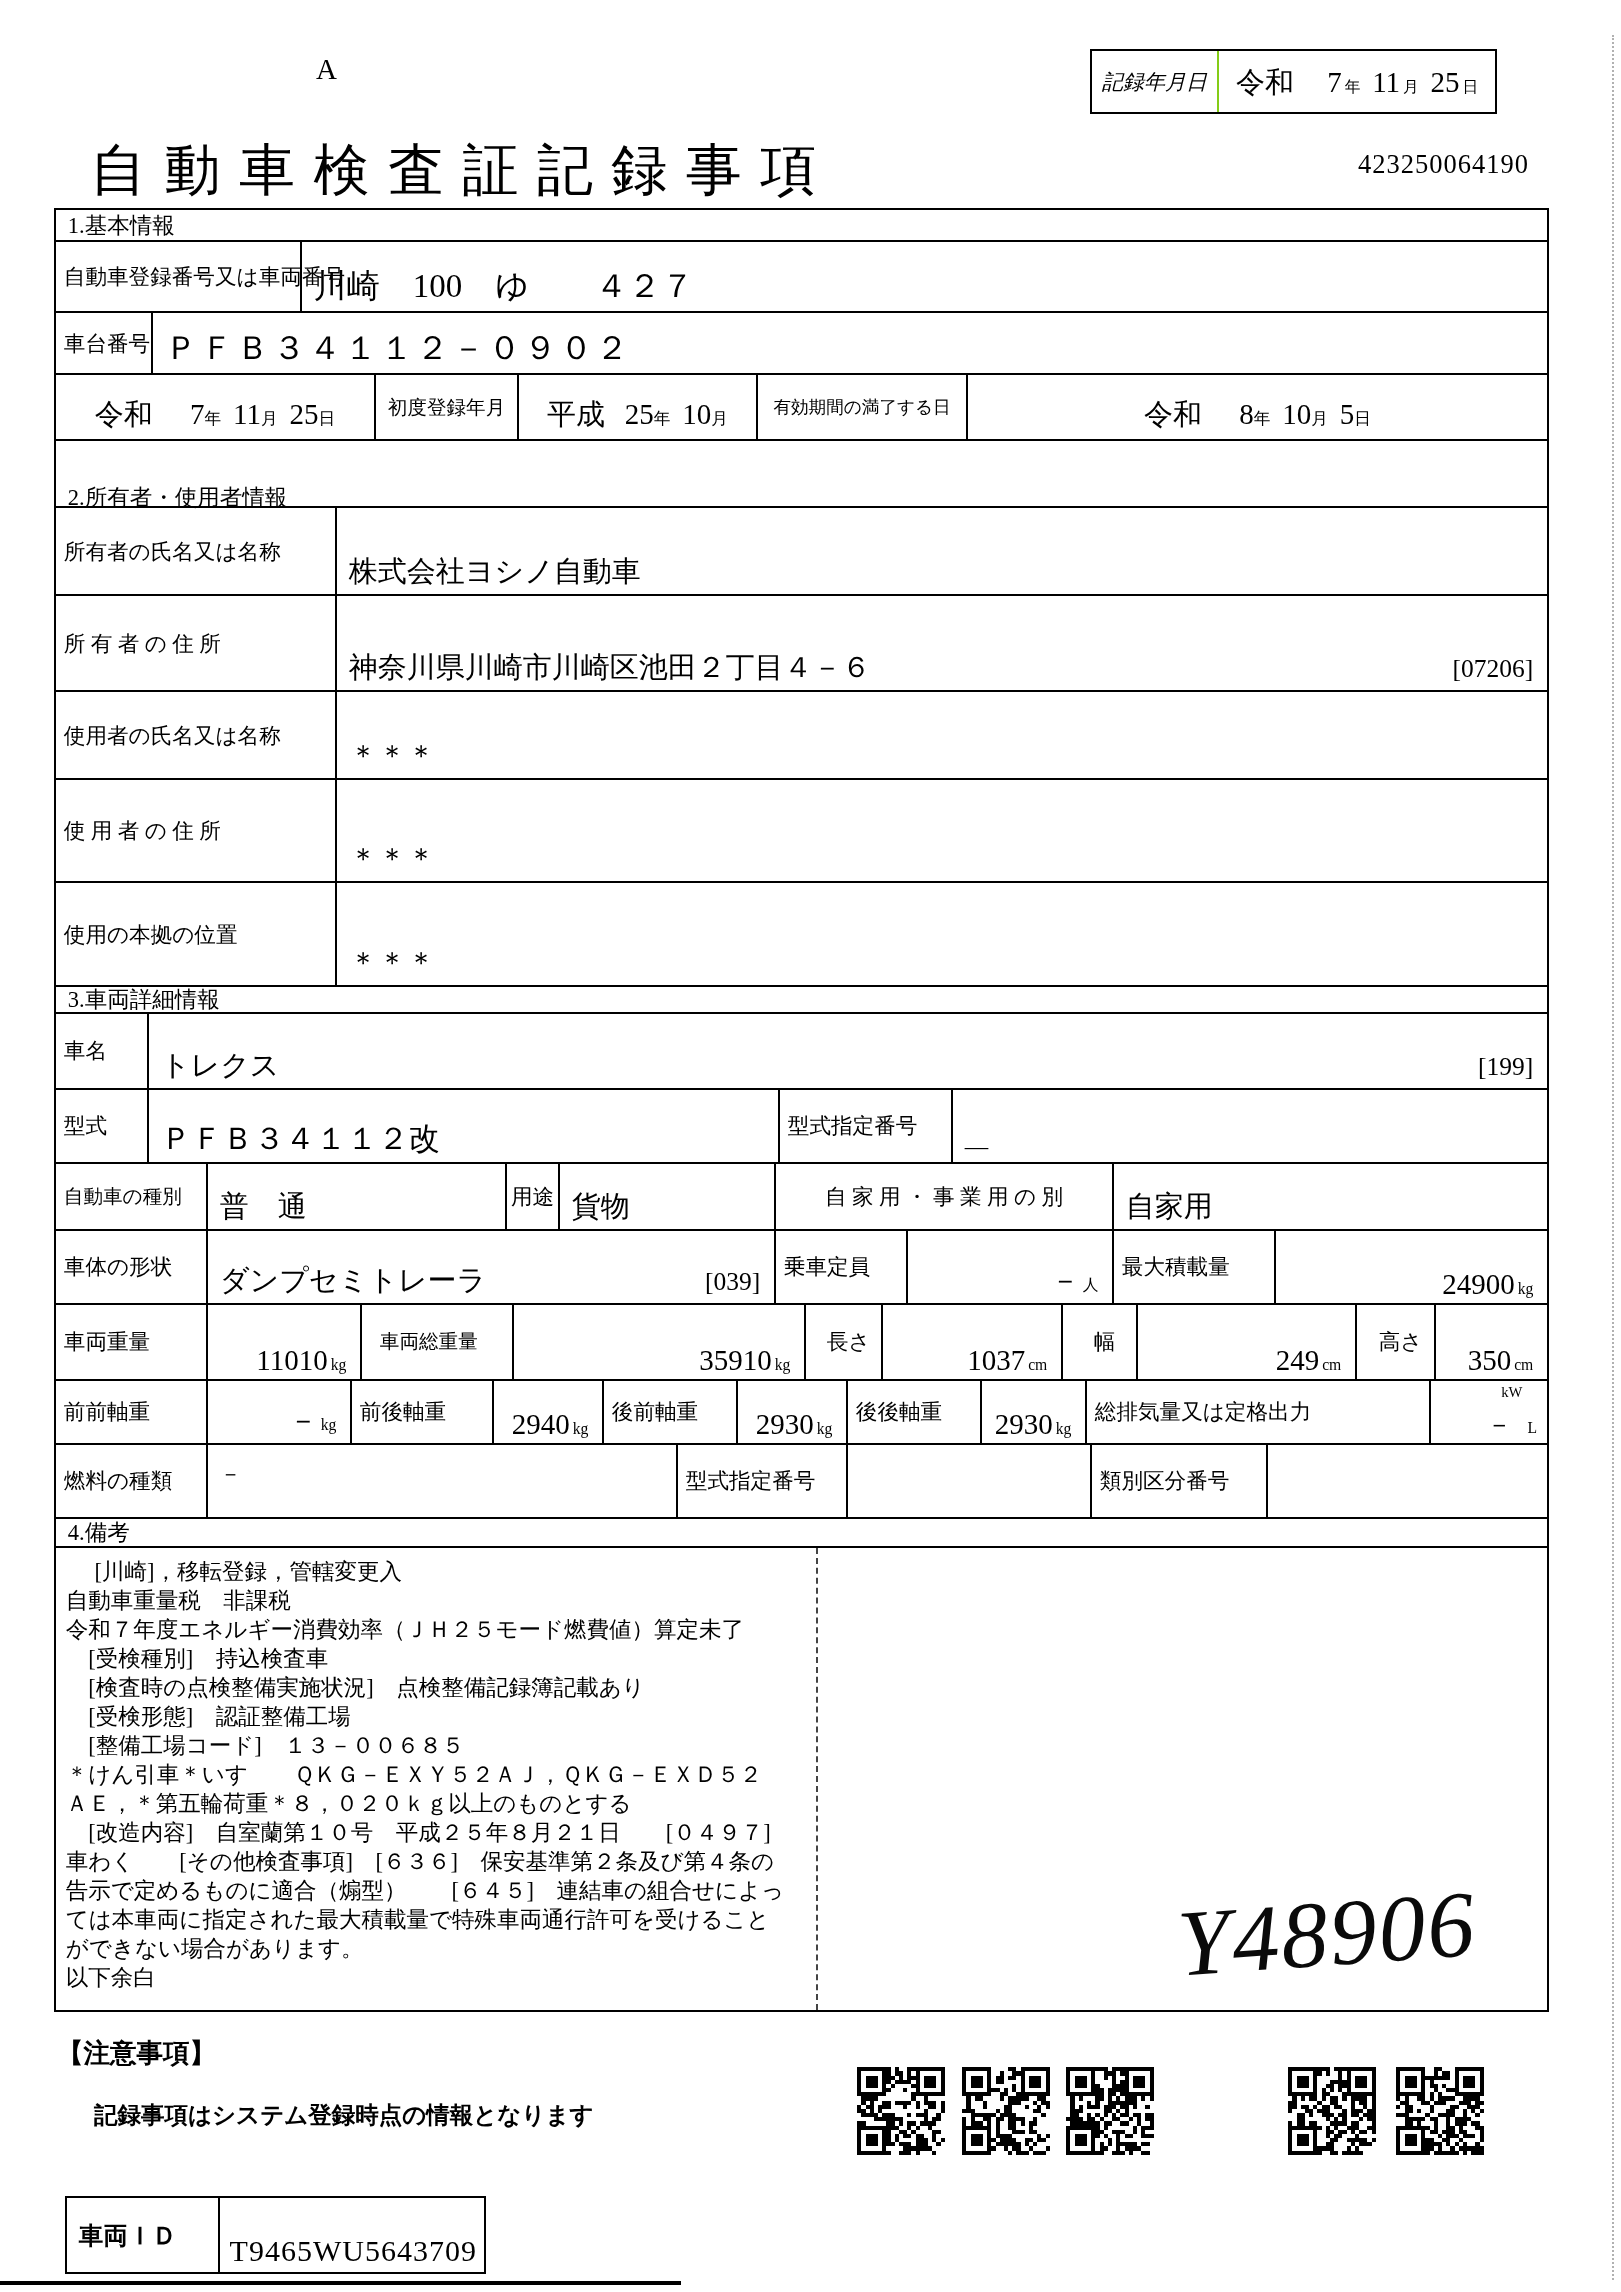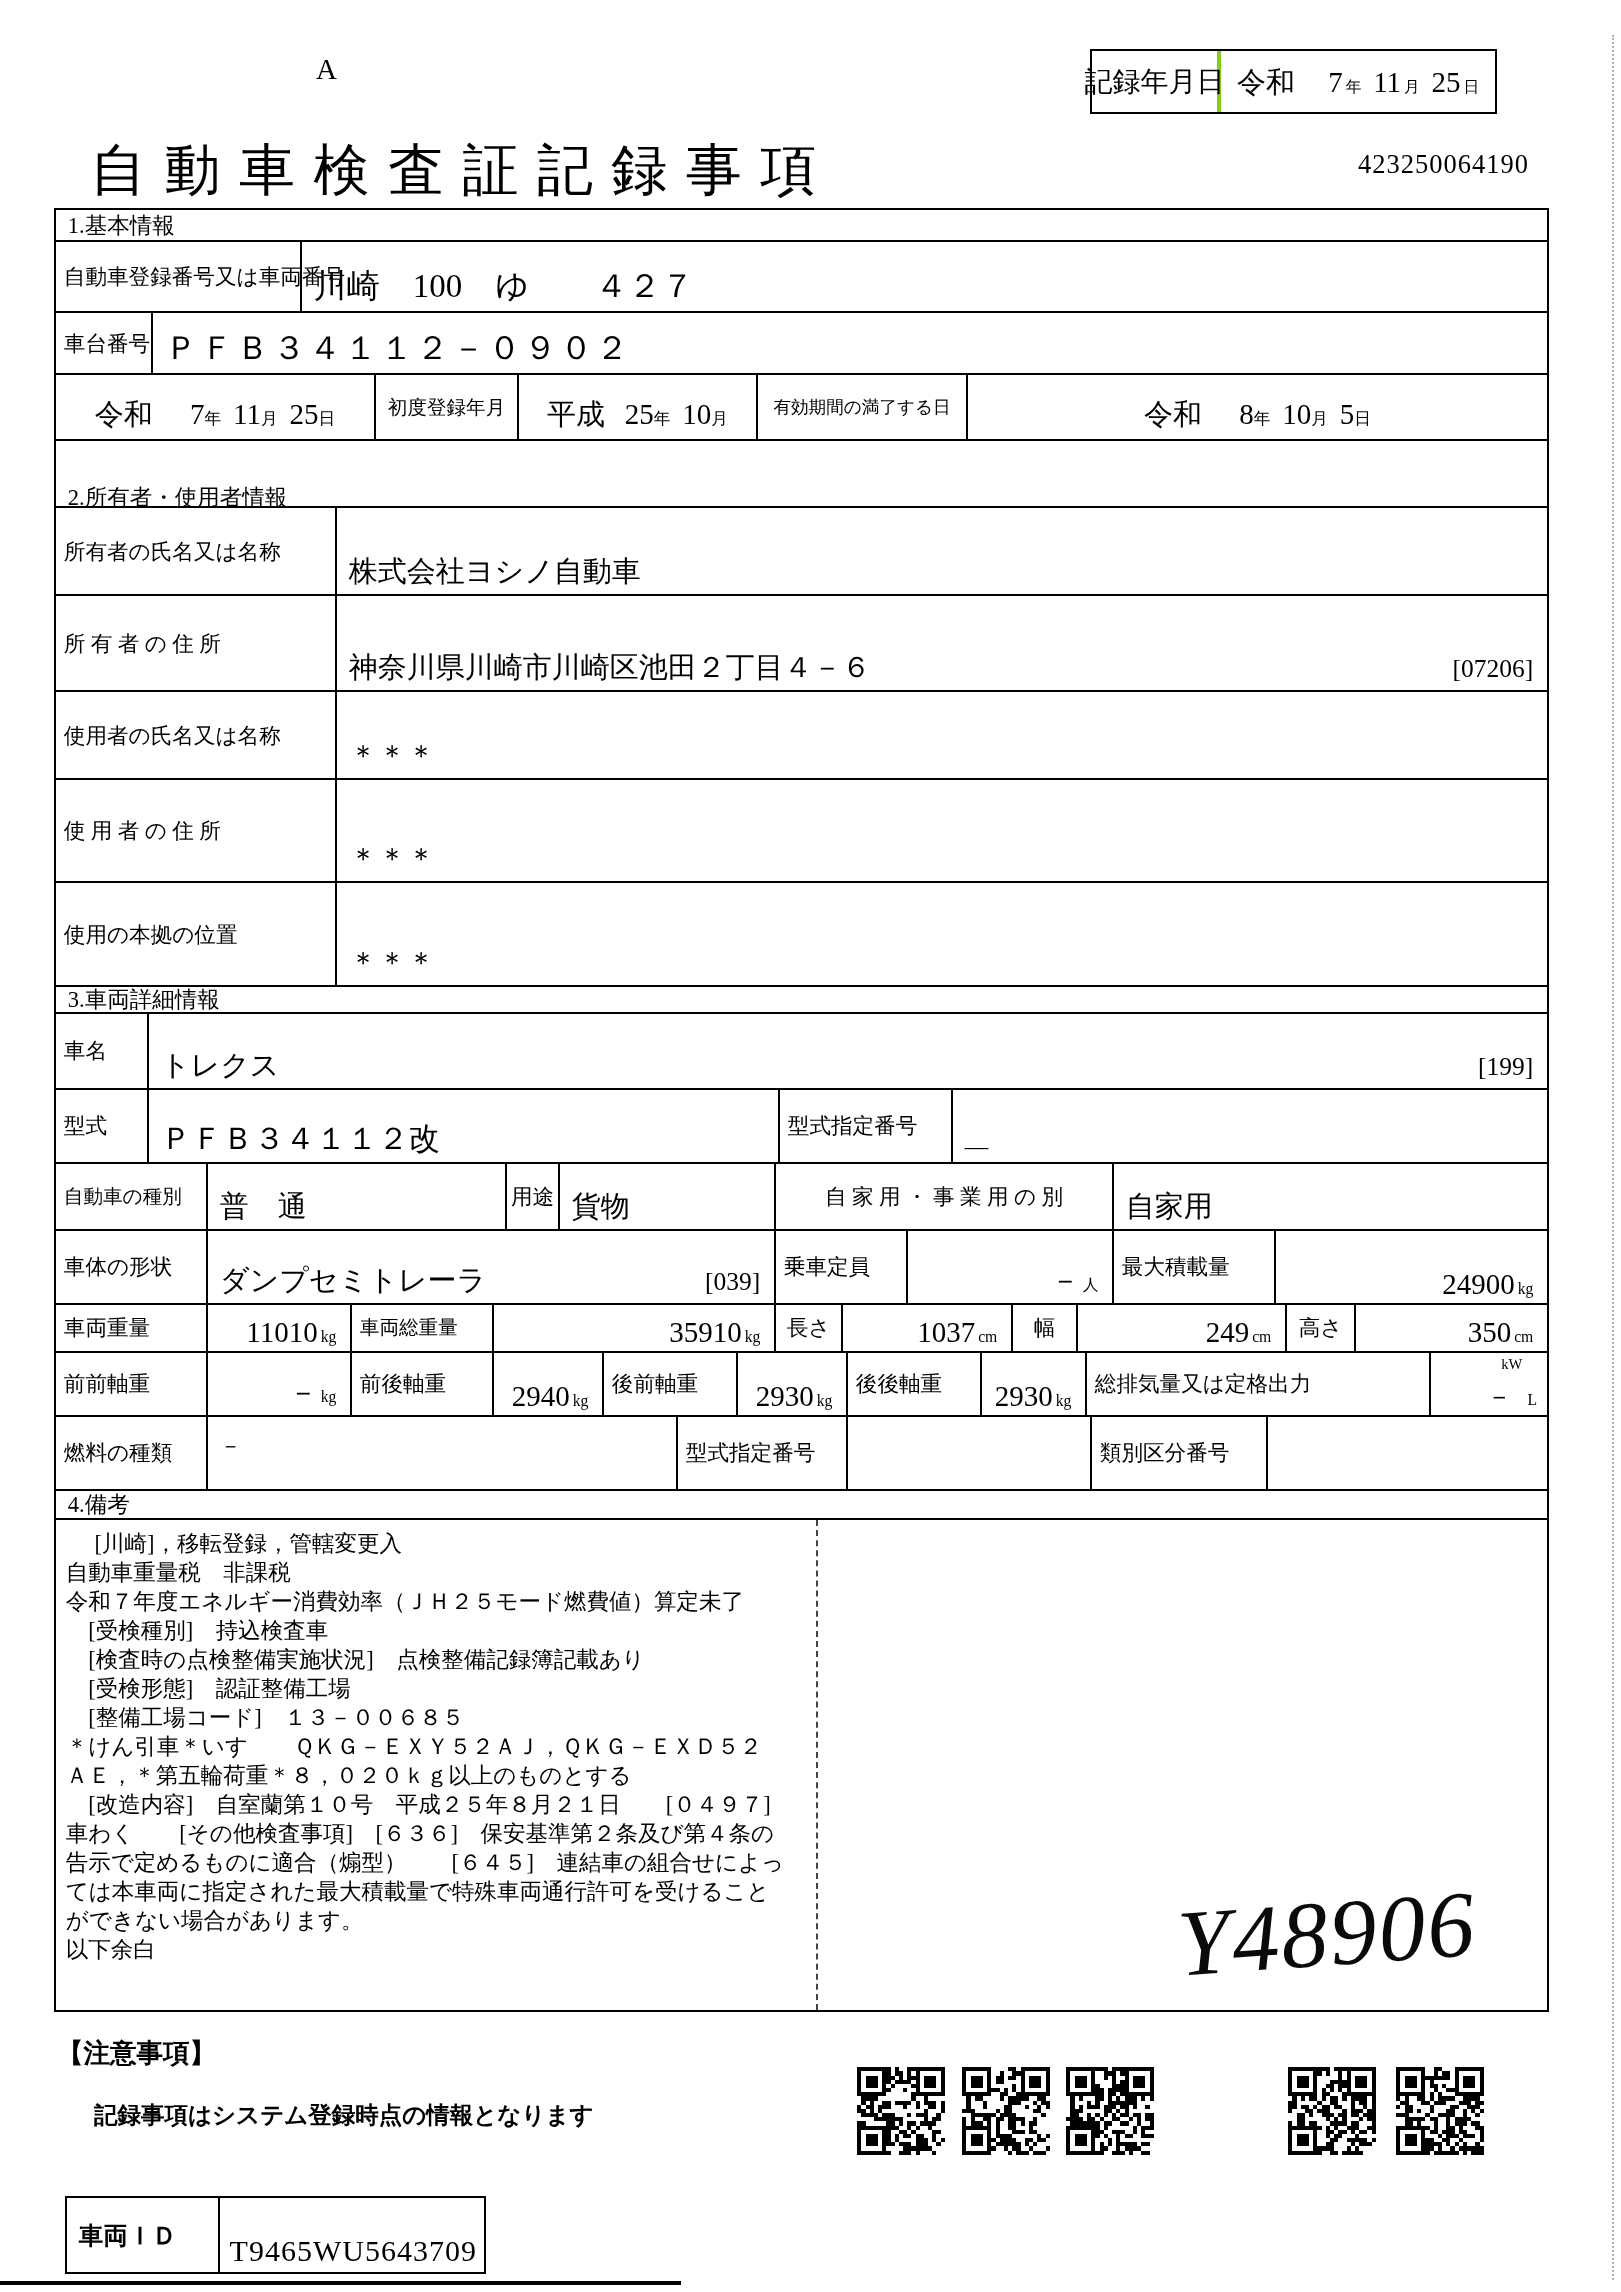--- a/index.html
+++ b/index.html
@@ -5,22 +5,22 @@
   html,body{margin:0;padding:0;background:#e8e8e8;}
   .page{
     position:relative; width:1621px; height:2293px; background:#ffffff;
     font-family:"Liberation Serif","DejaVu Serif",serif; color:#000;
     overflow:hidden;
   }
   
   .corner{position:absolute; left:316px; top:53px; font-size:29px;}
   .rdbox{position:absolute; left:1090px; top:49px; width:407px; height:65px;
     border:2.9px solid #000; box-sizing:border-box; display:flex;}
-  .rdlabel{width:125px; border-right:4px solid #84cc16; font-size:28px;
-    display:flex; align-items:center; justify-content:center; white-space:nowrap;}
+  .rdlabel{width:125px; border-right:2px solid #84cc16; font-size:21px;
+    display:flex; align-items:center; justify-content:center; white-space:nowrap;font-style:italic;}
   .rdval{flex:1; display:flex; align-items:baseline; justify-content:center;
     gap:11.8px; font-size:29px; padding-top:11.8px; white-space:nowrap;}
   .rdval .era{margin-right:21.6px;}
   .title{position:absolute; left:90px; top:133px; font-size:56px;
     letter-spacing:0.33em; white-space:nowrap;}
   .docnum{position:absolute; left:1294px; top:149px; width:235px;
     text-align:right; font-size:26.5px; letter-spacing:1px;}
   
   .tbl{position:absolute; left:54px; top:208px; width:1495px; height:1804px;
     border:2.9px solid #000; box-sizing:border-box; display:flex; flex-direction:column;}
@@ -255,21 +255,21 @@
         <div class="v-br"><span>－</span><span class="unit">人</span></div>
       </div>
       <div class="cell" style="width:162px;">
         <div class="lb-c">最大積載量</div>
       </div>
       <div class="cell fill">
         <div class="v-br"><span>24900</span><span class="unit">kg</span></div>
       </div>
     </div>
 
-    <div class="row" style="height:48px;">
+    <div class="row" style="height:76px;gap:10px;">
       <div class="cell" style="width:152px;">
         <div class="lb-c">車両重量</div>
       </div>
       <div class="cell" style="width:144px;">
         <div class="v-br"><span>11010</span><span class="unit">kg</span></div>
       </div>
       <div class="cell" style="width:142px;">
         <div class="lb-c" style="font-size:19.6px;">車両総重量</div>
       </div>
       <div class="cell" style="width:282px;">

